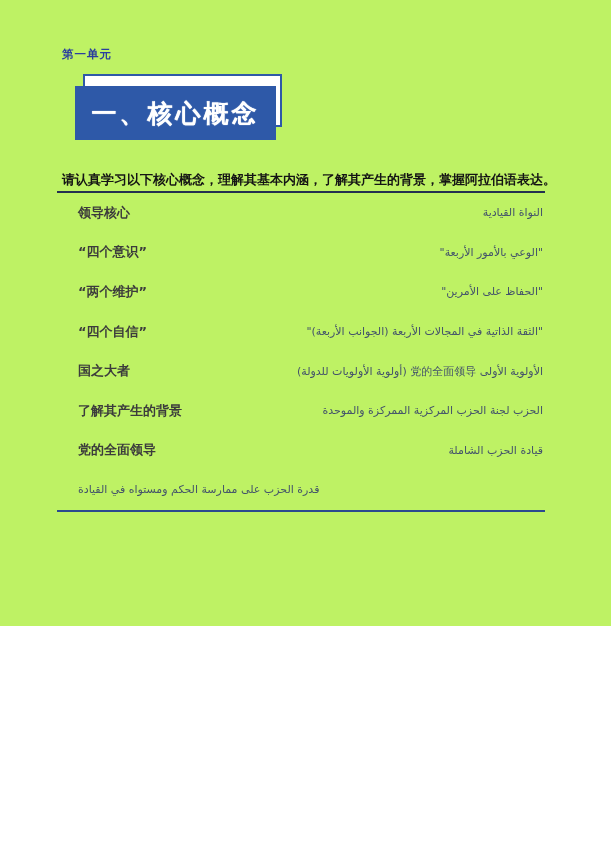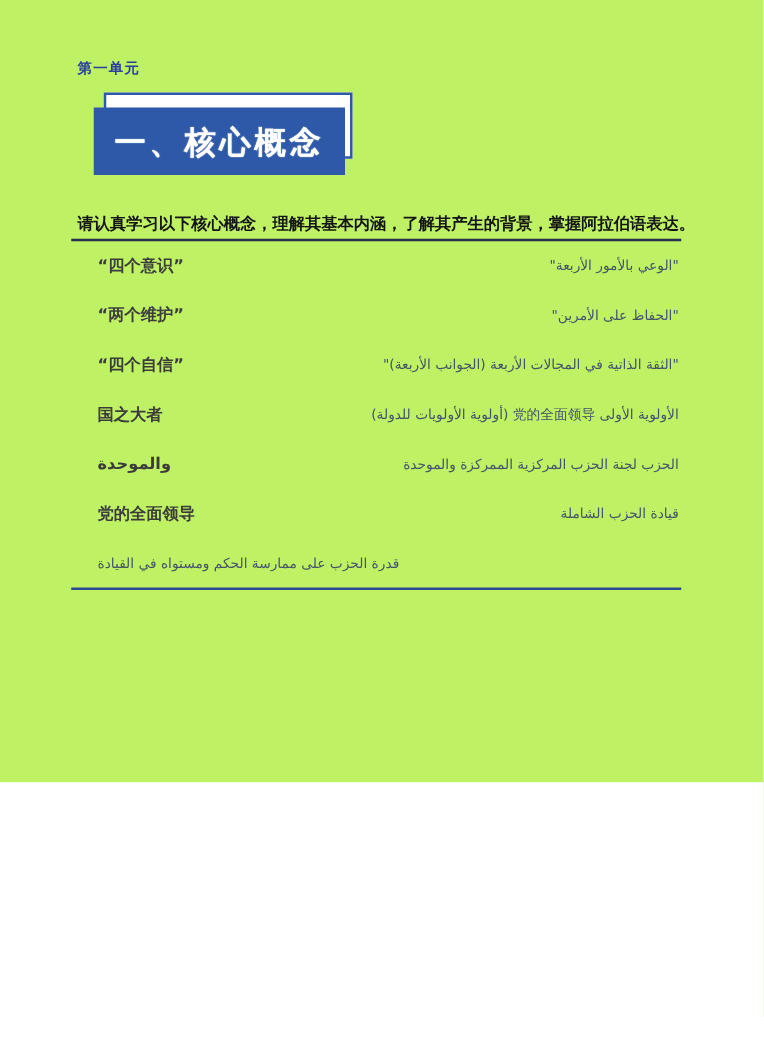--- a/index.html
+++ b/index.html
@@ -123,37 +123,41 @@
 
   <div class="header-box-wrap">
     <div class="header-box-outline"></div>
     <div class="header-box-solid">一、核心概念</div>
   </div>
 
   <div class="intro-text">请认真学习以下核心概念，理解其基本内涵，了解其产生的背景，掌握阿拉伯语表达。</div>
 
   <div class="concept-table" id="concept-table">
       <div class="concept-row">
+        <span class="concept-zh">领导核心</span>
+        <span class="concept-ar" dir="rtl">النواة القيادية</span>
+      </div>
+      <div class="concept-row">
         <span class="concept-zh">“四个意识”</span>
         <span class="concept-ar" dir="rtl">"الوعي بالأمور الأربعة"</span>
       </div>
       <div class="concept-row">
         <span class="concept-zh">“两个维护”</span>
         <span class="concept-ar" dir="rtl">"الحفاظ على الأمرين"</span>
       </div>
       <div class="concept-row">
         <span class="concept-zh">“四个自信”</span>
         <span class="concept-ar" dir="rtl">"الثقة الذاتية في المجالات الأربعة (الجوانب الأربعة)"</span>
       </div>
       <div class="concept-row">
         <span class="concept-zh">国之大者</span>
         <span class="concept-ar" dir="rtl">الأولوية الأولى 党的全面领导 (أولوية الأولويات للدولة)</span>
       </div>
       <div class="concept-row">
-        <span class="concept-zh">والموحدة</span>
+        <span class="concept-zh">了解其产生的背景</span>
         <span class="concept-ar" dir="rtl">الحزب لجنة الحزب المركزية الممركزة والموحدة</span>
       </div>
       <div class="concept-row">
         <span class="concept-zh">党的全面领导</span>
         <span class="concept-ar" dir="rtl">قيادة الحزب الشاملة</span>
       </div>
       <div class="concept-row">
         <span class="concept-ar" dir="rtl">قدرة الحزب على ممارسة الحكم ومستواه في القيادة</span>
       </div>
     </div>

